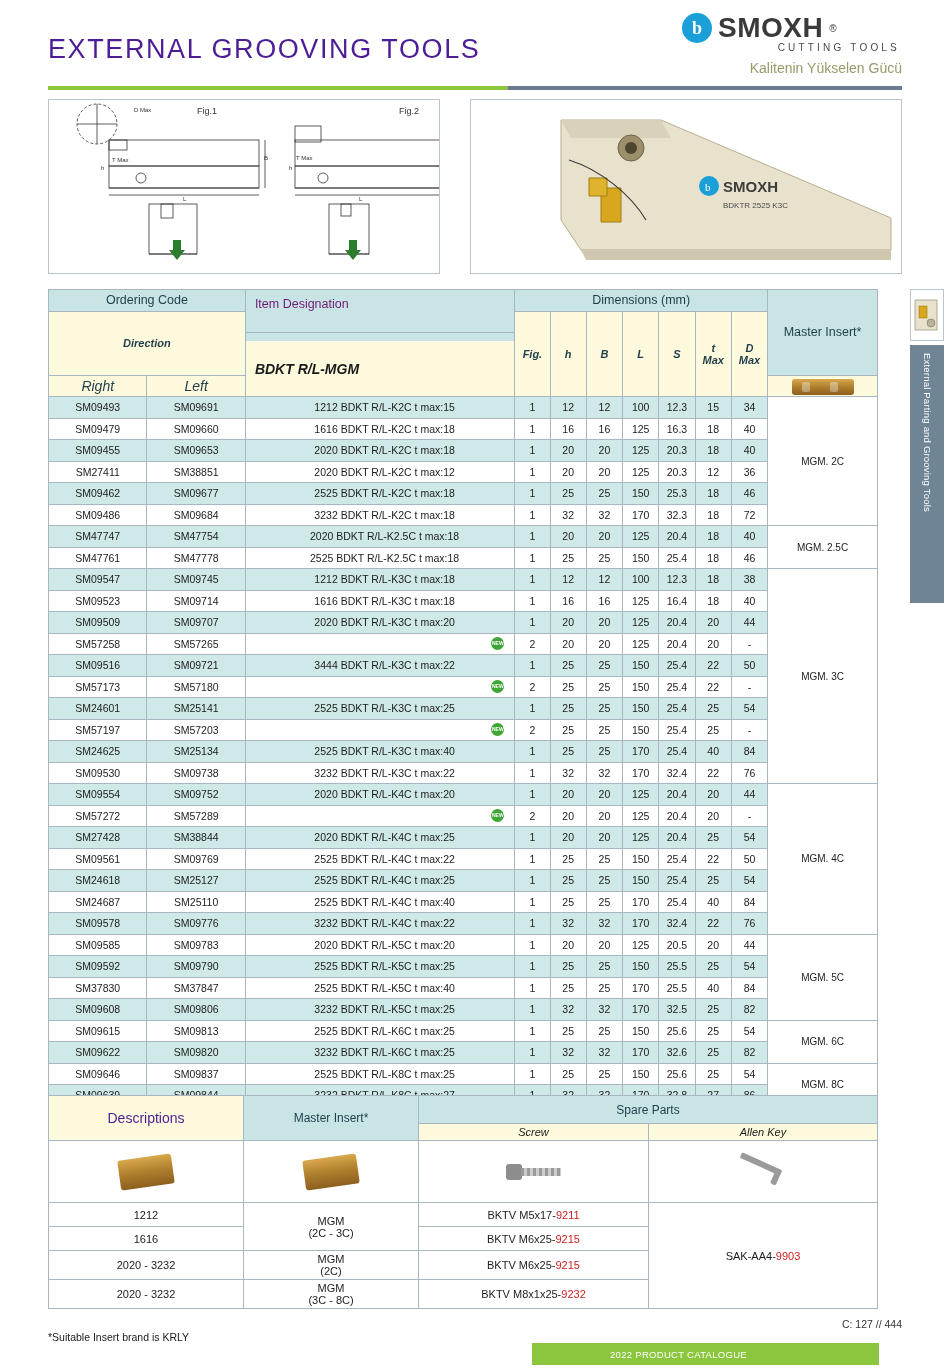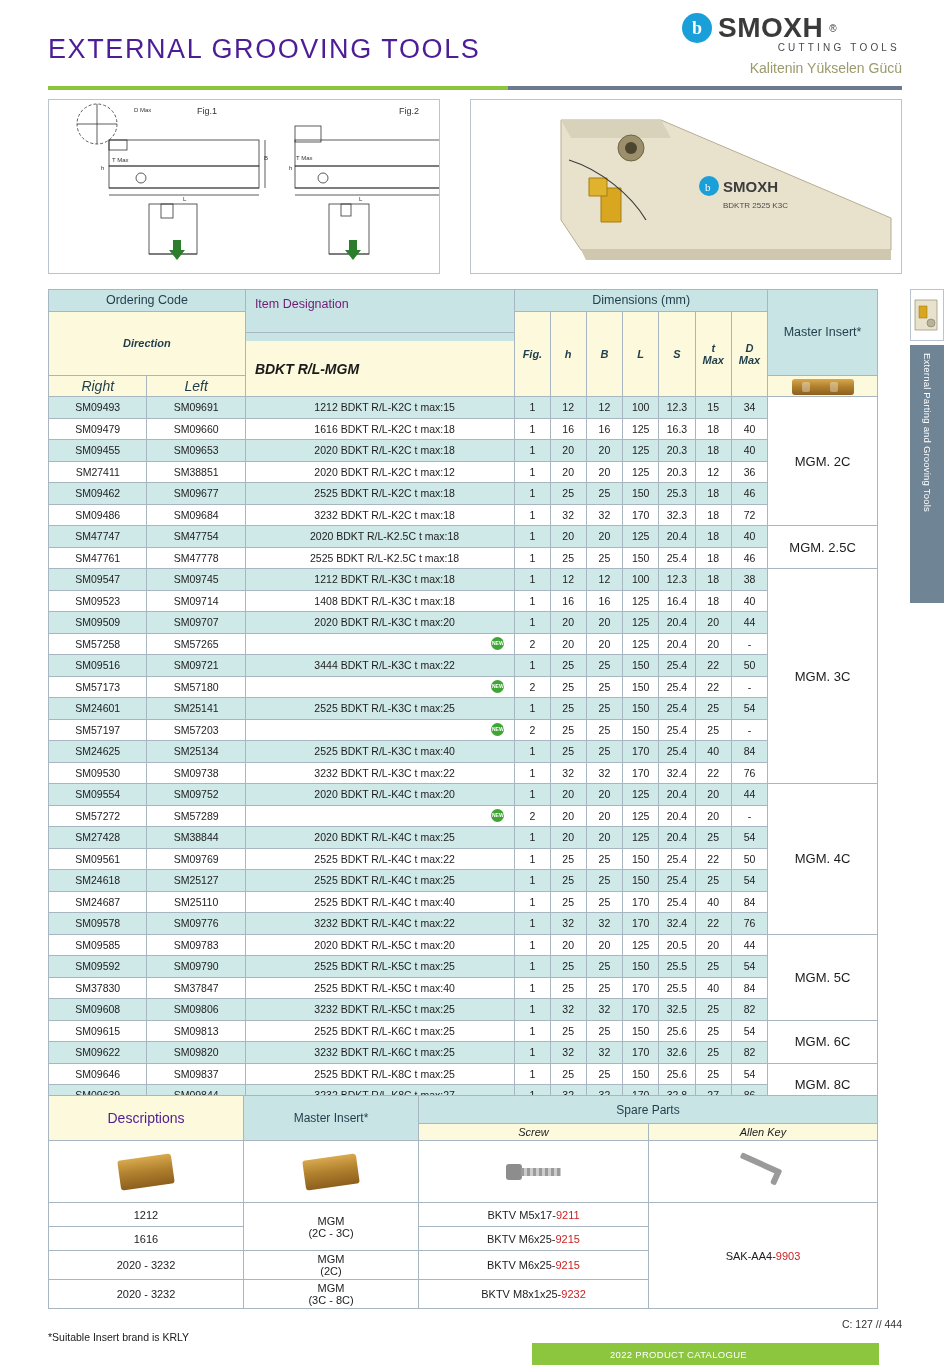--- a/index.html
+++ b/index.html
@@ -55,21 +55,21 @@
   .hdr-sub th { background: #fdf9dc; font-weight: normal; font-size: 14px; height: 38px; }
   .dir-label { background:#fdf9dc; font-style: italic; color:#1f3d4a; font-size:11px; height:18px !important;}
   .sub-it { font-style: italic; color: #1f3d4a; font-size: 11px;}
   .desig-head { font-style: italic; font-weight: bold; font-size: 14px; text-align: left !important; padding-left: 10px !important; color:#1a1a1a;}
   tr.row-a td { background: #cfe9e8; }
   tr.row-b td { background: #ffffff; }
   td.code { width: 95px; }
   td.desig { text-align: left; padding-left: 9px !important; width: 260px; position: relative;}
   td.num { width: 35px; }
   td.fig { width: 34px; }
-  td.mi { background: #ffffff !important; font-size: 13px; width: 106px;}
+  td.mi { background: #ffffff !important; font-size: 10px; width: 106px;}
   .green-dot {
     display:inline-block; width:13px; height:13px; border-radius:50%;
     background:#3fa535; color:#fff; font-size:8px; line-height:13px; text-align:center;
     position:absolute; right:10px; top:3px; font-weight:bold;
   }
   .mi-img {
     width: 62px; height: 16px; margin: 2px auto 0;
     background: linear-gradient(180deg,#d8a94e 0%, #b2822f 45%, #8c5f1d 100%);
     border-radius: 3px; position: relative;
   }
@@ -364,21 +364,21 @@
             <td class="num">12</td>
             <td class="num">100</td>
             <td class="num">12.3</td>
             <td class="num">18</td>
             <td class="num">38</td>
             <td class="mi" rowspan="10">MGM. 3C</td>
           </tr>
           <tr class="row-b">
             <td class="code">SM09523</td>
             <td class="code">SM09714</td>
-            <td class="desig">1408 BDKT R/L-K3C t max:18</td>
+            <td class="desig">1616 BDKT R/L-K3C t max:18</td>
             <td class="fig">1</td>
             <td class="num">16</td>
             <td class="num">16</td>
             <td class="num">125</td>
             <td class="num">16.4</td>
             <td class="num">18</td>
             <td class="num">40</td>
           </tr>
           <tr class="row-a">
             <td class="code">SM09509</td>

